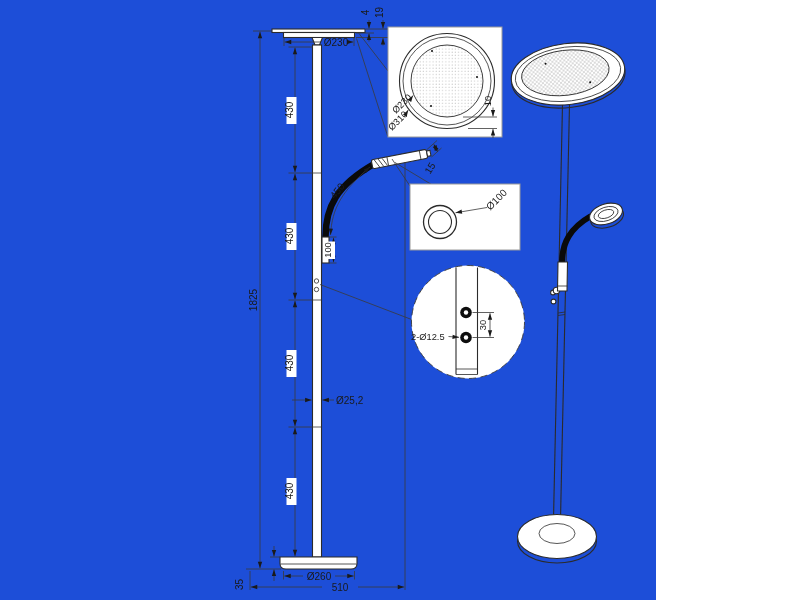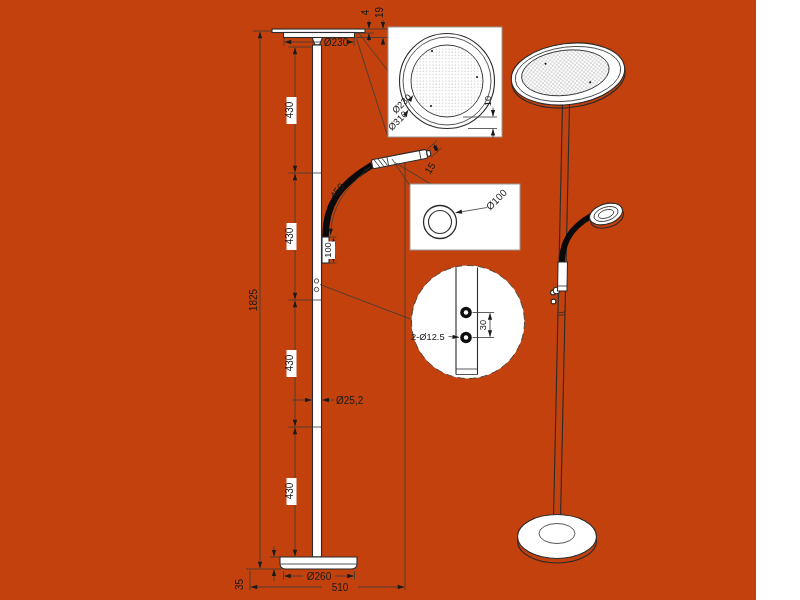--- a/index.html
+++ b/index.html
@@ -1,16 +1,16 @@
 <!DOCTYPE html>
 <html><head>
 <meta charset="utf-8">
 <style>
   html,body{margin:0;padding:0;background:#fff;}
-  .stage{width:756px;height:600px;background:#c2410c;position:relative;overflow:hidden;}
+  .stage{width:656px;height:600px;background:#1d4ed8;position:relative;overflow:hidden;}
   svg text{font-family:"Liberation Sans","DejaVu Sans",sans-serif;font-size:10px;fill:#1a1a1a;}
   svg .t9{font-size:9.3px;}
   .obj{fill:#fff;stroke:#2b2b2b;stroke-width:1.1;}
   .objn{fill:none;stroke:#2b2b2b;stroke-width:1.1;}
   .objt{fill:none;stroke:#2b2b2b;stroke-width:0.8;}
   .dim{fill:none;stroke:#3a3a3a;stroke-width:0.8;}
   .box{fill:#fff;stroke:#9a9a9a;stroke-width:1;}
   .blk{fill:#0d0d0d;}
 </style>
 </head>

